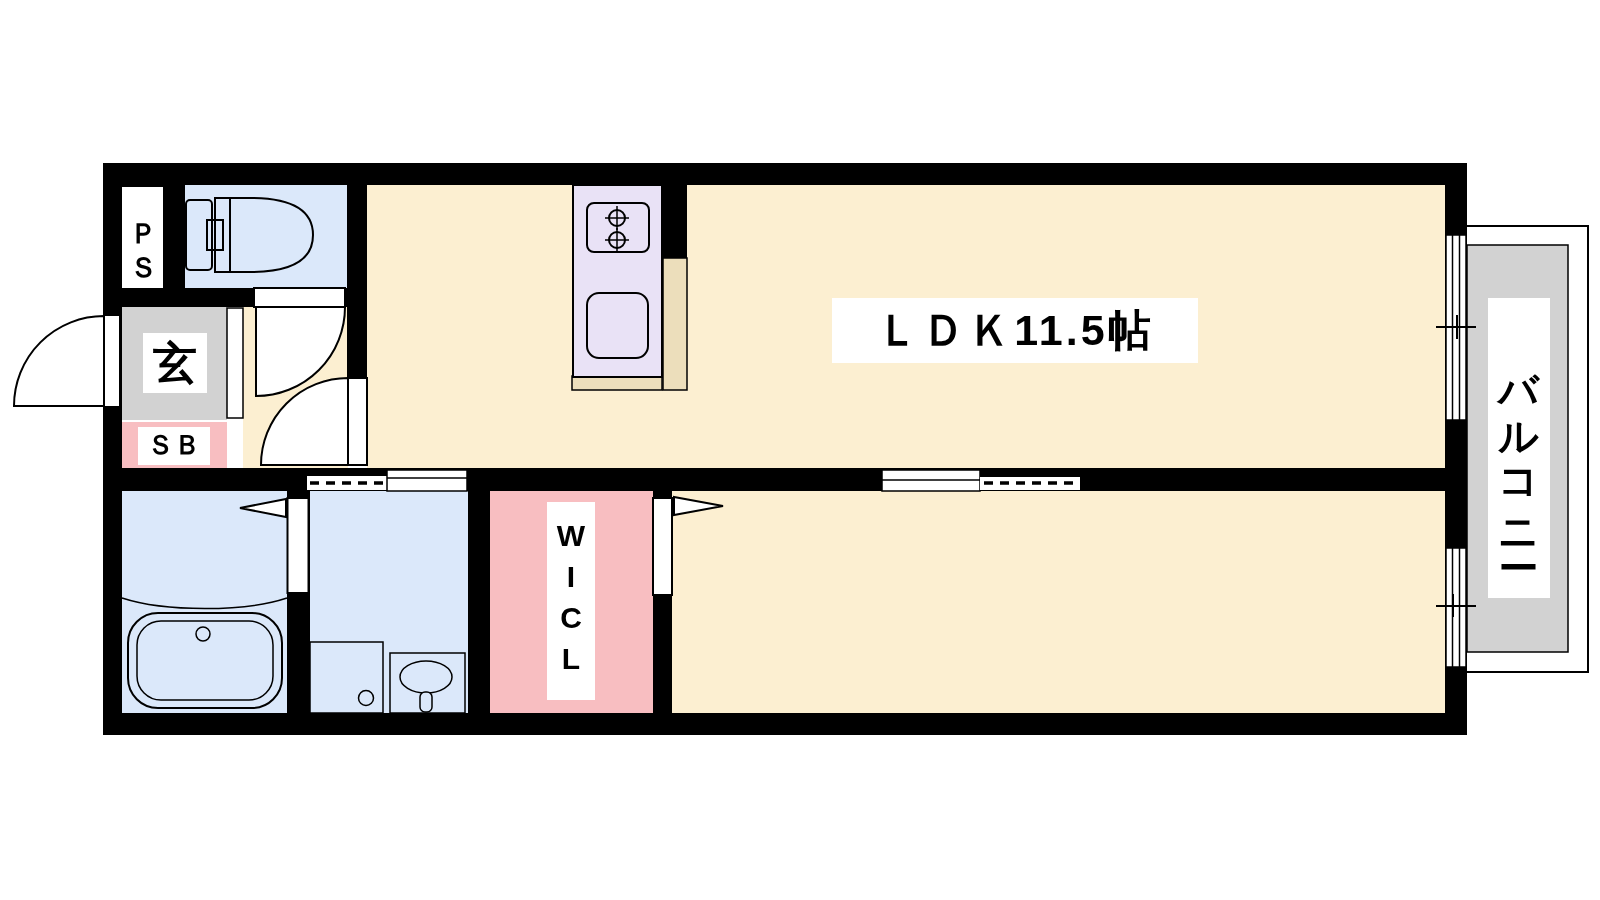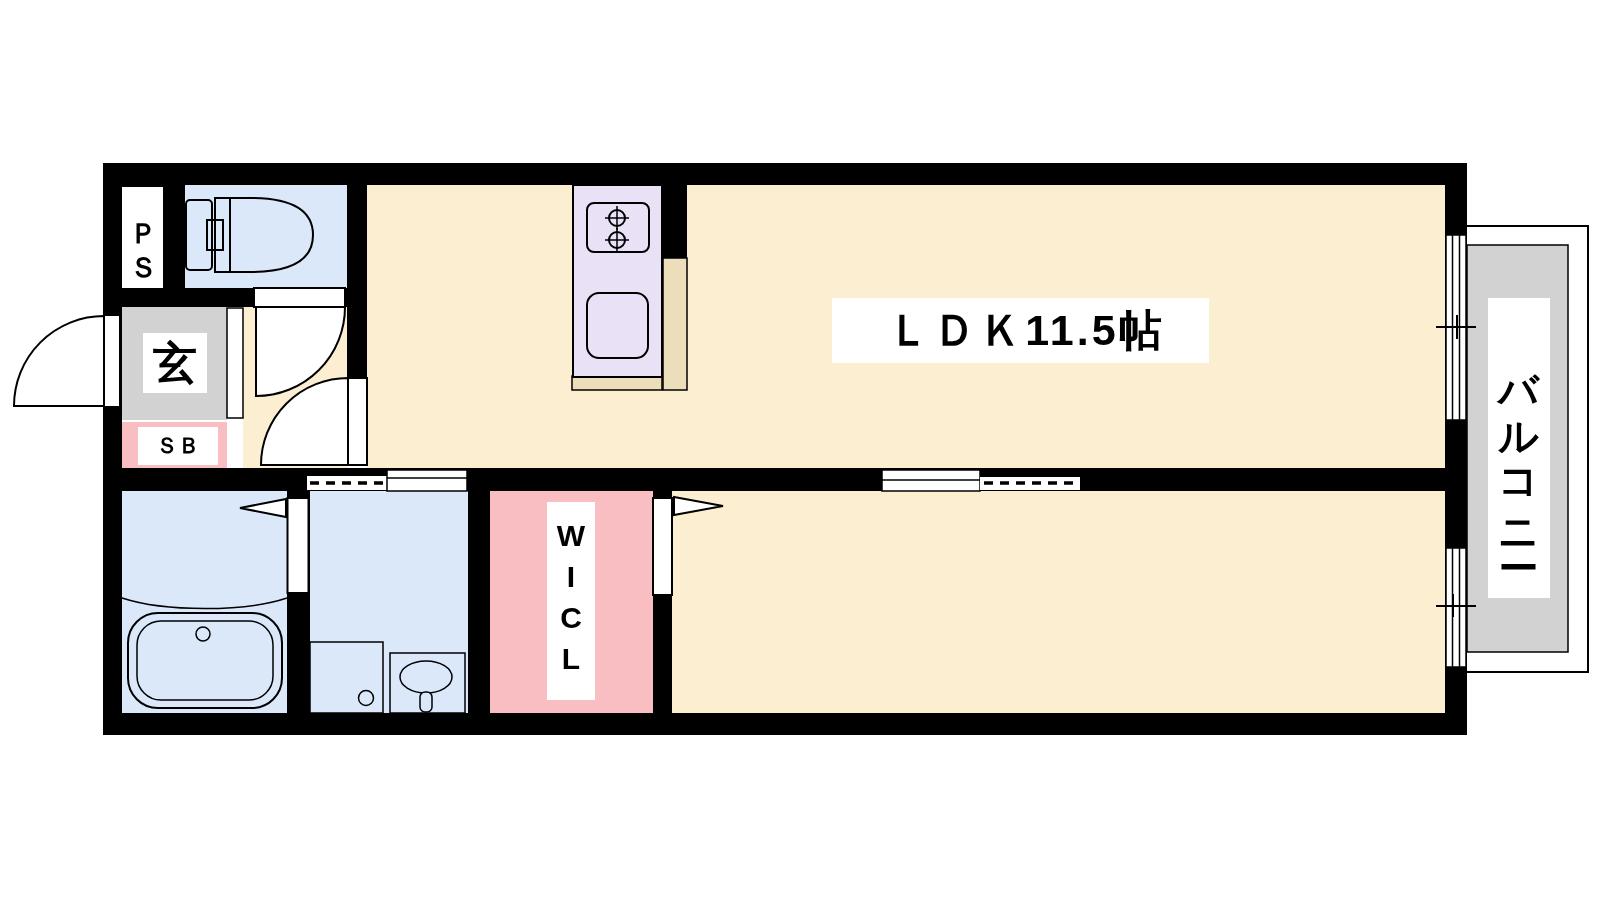--- a/index.html
+++ b/index.html
@@ -156,22 +156,22 @@
       <ellipse cx="426" cy="677" rx="26" ry="16"></ellipse>
       <rect x="420" y="692" width="12" height="20" rx="5" fill="#dbe8fa"></rect>
     </g>
   </g>
 </svg>
 
   <div class="lbl vert-upright" style="left:122px;top:187px;width:41px;height:101px;font-size:28px;letter-spacing:6px;">ＰＳ</div>
 
   <div class="lbl" style="left:143px;top:333px;width:64px;height:60px;font-size:44px;">玄</div>
 
-  <div class="lbl" style="left:138px;top:427px;width:80px;height:38px;font-size:22px;">ＳＢ</div>
+  <div class="lbl" style="left:138px;top:427px;width:72px;height:38px;font-size:27px;">ＳＢ</div>
 
   <div class="lbl vert-upright" style="left:547px;top:502px;width:48px;height:198px;font-size:30px;letter-spacing:8px;">WICL</div>
 
-  <div class="lbl" style="left:832px;top:298px;width:366px;height:65px;font-size:43px;letter-spacing:3px;padding-left:11px;">ＬＤＫ11.5帖</div>
+  <div class="lbl" style="left:832px;top:298px;width:366px;height:65px;font-size:43px;letter-spacing:3px;">ＬＤＫ11.5帖</div>
 
 
   <div class="lbl vert-mixed" style="left:1488px;top:298px;width:62px;height:300px;font-size:40px;letter-spacing:5px;">バルコニー</div>
 
 </div>
 
 </body></html>

